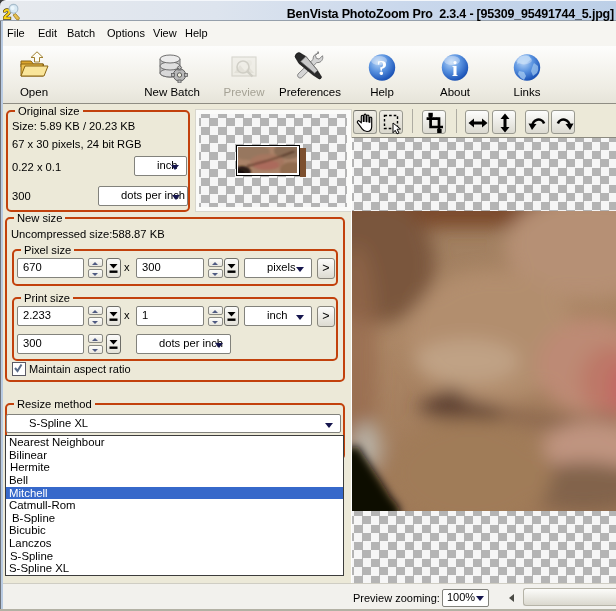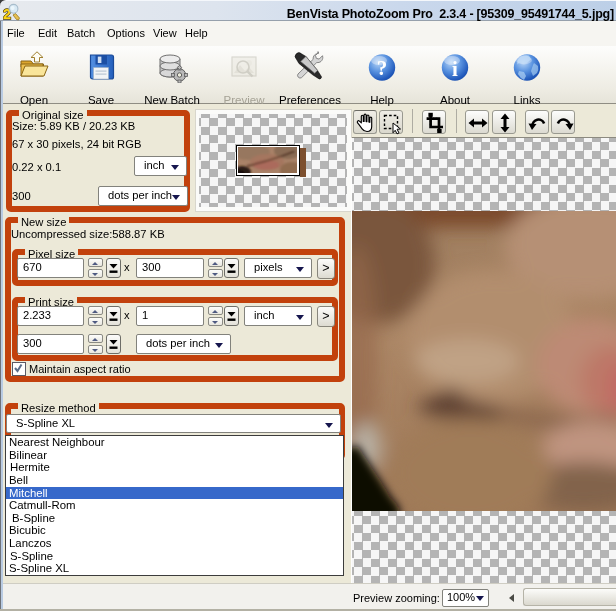--- a/index.html
+++ b/index.html
@@ -6,26 +6,26 @@
 .abs{position:absolute}
 .abs>svg{display:block}
 .titlebar{left:0;top:0;width:616px;height:21px;background:linear-gradient(to right,#e7eaee 0%,#dde4ee 35%,#cad8ec 65%,#bccfe7 100%);border-top-left-radius:6px;border-top:1px solid #f4f7fb;border-bottom:1px solid #96a0ac}
 .tcorner{left:0;top:0;width:10px;height:10px;background:#3c3c3c;z-index:-1}
 .title-txt{right:2px;top:7px;font-size:12.5px;letter-spacing:-0.2px;font-weight:bold;white-space:nowrap}
 .menubar{left:0;top:21px;width:616px;height:34px;background:#f6f5f1;border-bottom:1px solid #a9a79c}
 .menubar span{position:absolute;top:6px;font-size:11px}
 .toolbar{left:0;top:46px;width:616px;height:58px;background:linear-gradient(#fdfdfc,#eeece3 75%,#e6e4d9);border-bottom:1px solid #8f8d83}
 .tbtn{position:absolute;top:5px;width:66px;height:50px;text-align:center}
 .tbtn svg{display:block;margin:0 auto}
-.tbtn .lab{display:block;margin-top:11px;font-size:11.5px}
-.grp{position:absolute;border:6px solid #c2410c;border-radius:5px}
+.tbtn .lab{display:block;margin-top:3px;font-size:11.5px}
+.grp{position:absolute;border:2px solid #c2410c;border-radius:5px}
 .glabel{position:absolute;top:-7px;background:#ece9d8;padding:0 3px;font-size:11.2px;white-space:nowrap}
 .txt{position:absolute;font-size:11.2px;white-space:nowrap}
 .fld{position:absolute;background:#fff;border:1px solid #82827c;border-radius:2px;font-size:11.2px;padding-left:5px;line-height:17px}
-.combo{position:absolute;background:#fff;border:1px solid #82827c;border-radius:2px;font-size:11.2px;line-height:17px;padding-left:9px}
+.combo{position:absolute;background:#fff;border:1px solid #82827c;border-radius:2px;font-size:11.2px;line-height:17px;padding-left:22px}
 .ctri{position:absolute;right:7px;top:7.5px;width:0;height:0;border-left:4.2px solid transparent;border-right:4.2px solid transparent;border-top:5.5px solid #16164e}
 .spinu,.spind{position:absolute;width:15px;height:9px;background:linear-gradient(#fdfdfc,#e9e7df);border:1px solid #8a8a84;border-radius:2px}
 .stri{position:absolute;left:3.2px;width:0;height:0;border-left:3.6px solid transparent;border-right:3.6px solid transparent}
 .spinu .stri{top:2.5px;border-bottom:3.6px solid #4f5a82}
 .spind .stri{top:2.5px;border-top:3.6px solid #4f5a82}
 .mbtn{position:absolute;width:15px;height:20px;background:linear-gradient(#fbfbfa,#e4e2d9);border:1px solid #6e6e68;border-radius:3px}
 .gbtn{position:absolute;width:18px;height:21px;background:linear-gradient(#fcfcfb,#dddbd1);border:1px solid #88867c;border-radius:3px;text-align:center;font-size:12.5px;line-height:18px;color:#000}
 .checker{background:repeating-conic-gradient(#b4b4b4 0 25%,#f6f6f6 0 50%);background-size:17px 17px;background-position:2px 4px}
 .pbtn{position:absolute;top:110px;width:24px;height:24px;background:linear-gradient(#fdfdfc,#dcdad1);border:1px solid #999990;border-radius:3px}
 .pbtn svg{position:absolute;left:0;top:0}
@@ -50,37 +50,20 @@
   </div>
 <div class="abs toolbar" id="toolbar">
 <div class="tbtn" style="left:1px">
       <svg width="34" height="32" viewBox="0 0 34 32">
 <path d="M4 10 h10 l2.5 3 h10 v3 H4 Z" fill="#dca62e" stroke="#8a6512" stroke-width="1"></path>
 <path d="M4 13 h22 v12 H4 Z" fill="#edc14e" stroke="#8a6512" stroke-width="1"></path>
 <path d="M4 25 L8 15 H31 L27 25 Z" fill="#f9e59a" stroke="#8a6512" stroke-width="1"></path>
 <path d="M17.5 11 V6.5 h-3.5 L20 .8 26 6.5 h-3.5 V11 Z" fill="#fefdf4" stroke="#a08030" stroke-width="1"></path>
 </svg>
       <span class="lab">Open</span>
-    </div>
-<div class="tbtn" style="left:68px">
-      <svg width="32" height="32" viewBox="0 0 32 32">
-<defs>
-          <linearGradient id="flg" x1="0" y1="0" x2="1" y2="0">
-            <stop offset="0" stop-color="#5490e2"></stop>
-            <stop offset="1" stop-color="#2560bc"></stop>
-          </linearGradient>
-        </defs>
-<path d="M5.5 4 h21 a2 2 0 0 1 2 2 v20 a2 2 0 0 1-2 2 h-19 a2 2 0 0 1-2-2 Z" fill="url(#flg)" stroke="#1a4a98" stroke-width="1.2"></path>
-<rect x="10.5" y="4" width="11.5" height="9.5" fill="#1c4fa4"></rect>
-<rect x="12.8" y="5.6" width="3.6" height="6.4" fill="#cfdff4"></rect>
-<path d="M8.5 16.5 h15 V28 h-15 Z" fill="#f2f4f6" stroke="#9ab" stroke-width=".5"></path>
-<rect x="10.5" y="19.5" width="11" height="1.2" fill="#b9c6d4"></rect>
-<rect x="10.5" y="22.5" width="11" height="1.2" fill="#b9c6d4"></rect>
-</svg>
-      <span class="lab">Save</span>
     </div>
 <div class="tbtn" style="left:211px">
       <svg width="32" height="32" viewBox="0 0 32 32" opacity="0.45">
 <rect x="4" y="6" width="24" height="19" fill="#e7e5dc" stroke="#b4b2a6" stroke-width="1.2"></rect>
 <path d="M6 22 l6-8 5 6 4-4 5 6 Z" fill="#cfccc0"></path>
 <circle cx="21" cy="12" r="3" fill="#dcdacf"></circle>
 <circle cx="15" cy="16" r="6" fill="none" stroke="#a5a396" stroke-width="1.6"></circle>
 <path d="M19.5 20.5 l5 5" stroke="#a5a396" stroke-width="2.4"></path>
 </svg>
       <span class="lab" style="color:#a5a295">Preview</span>

